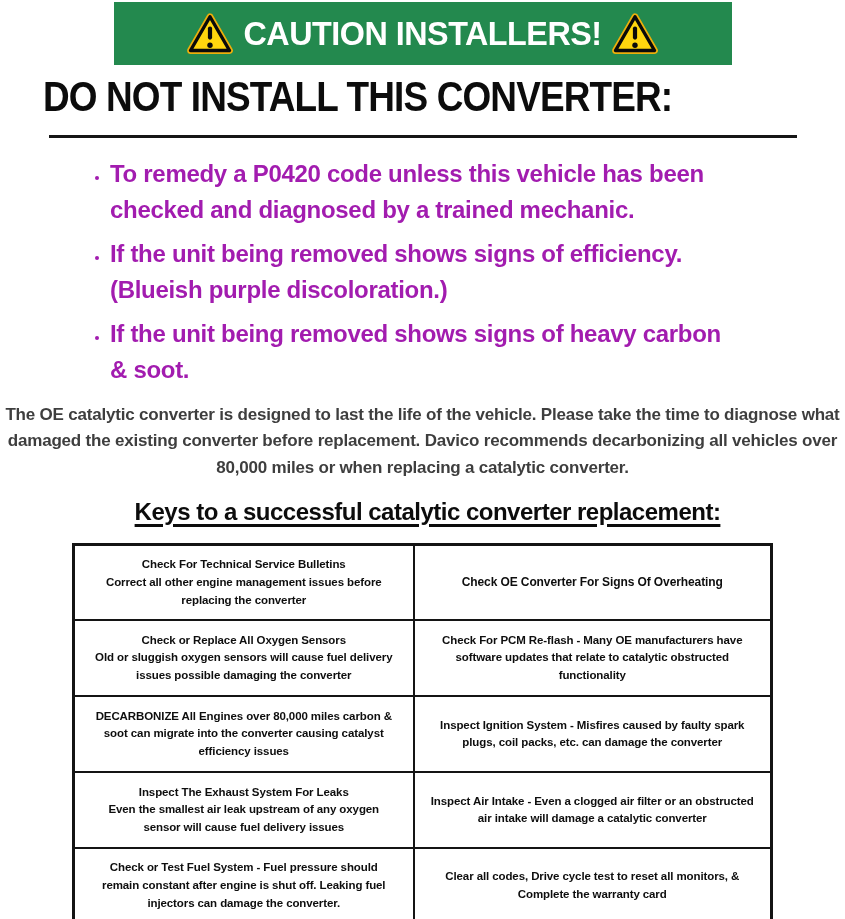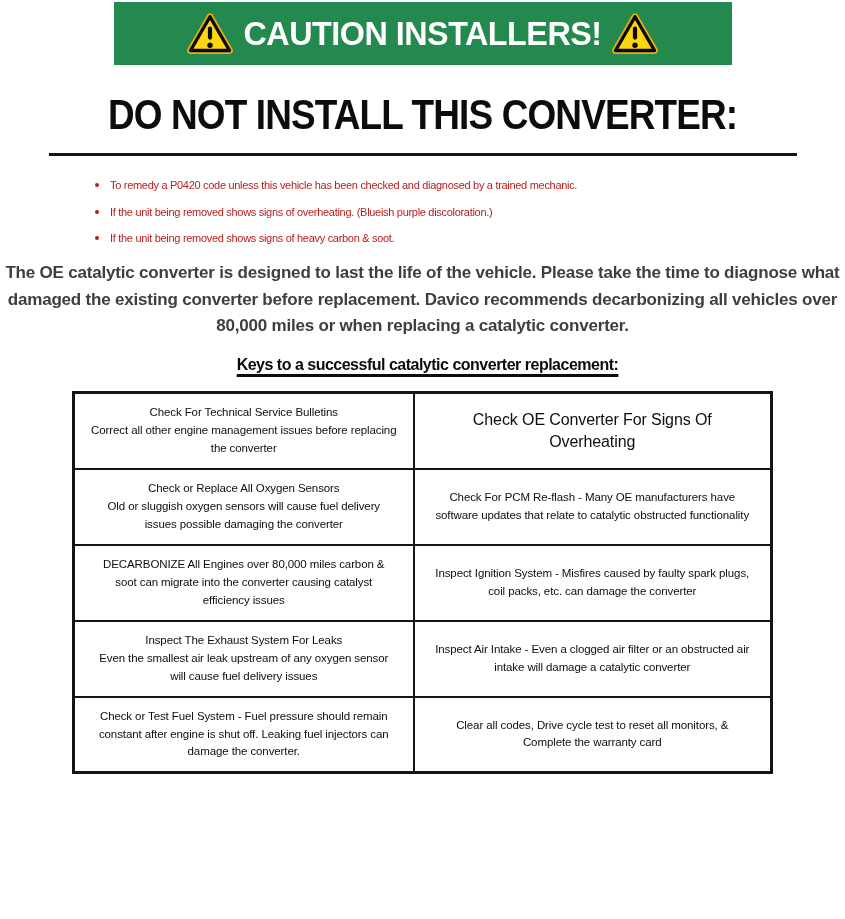--- a/index.html
+++ b/index.html
@@ -25,22 +25,22 @@
     font-weight: bold;
     letter-spacing: -0.5px;
     transform: scaleX(0.95);
     white-space: nowrap;
   }
   .warn-icon { display: inline-flex; }
   .warn-icon svg { display: block; }
 
   
   .headline {
-    margin: 29px 0 0;
-    text-align: center;
+    margin: 11px 0 0;
+    text-align: left;
     line-height: 1;
   }
   .headline .headline-inner {
     display: inline-block;
     font-size: 42px;
     font-weight: bold;
     color: #0c0c0c;
     letter-spacing: -1px;
     transform: scaleX(0.88);
     white-space: nowrap;
@@ -54,23 +54,23 @@
   }
 
   
   .warnings {
     width: 648px;
     margin: 18px 0 0 86px;
     padding: 0 0 0 24px;
     list-style-type: disc;
   }
   .warnings li {
-    font-size: 11px;
-    font-weight: normal;
-    color: #b91c1c;
+    font-size: 24px;
+    font-weight: bold;
+    color: #a21caf;
     line-height: 1.52;
     margin-bottom: 7px;
     letter-spacing: -0.3px;
   }
   .warnings li::marker { font-size: 14px; }
 
   
   .note {
     width: 836px;
     margin: 13px auto 0;
@@ -79,21 +79,21 @@
     font-weight: bold;
     color: #3e3e3e;
     line-height: 1.55;
     letter-spacing: -0.2px;
   }
 
   
   .keys-heading {
     margin: 17px 0 0;
     text-align: center;
-    font-size: 16px;
+    font-size: 24px;
     font-weight: bold;
     color: #0c0c0c;
     letter-spacing: -0.5px;
     text-decoration: underline;
     text-decoration-thickness: 2.5px;
     text-underline-offset: 4px;
     padding-left: 10px;
   }
 
   
@@ -103,28 +103,28 @@
     border-collapse: collapse;
     table-layout: fixed;
     border: 3px solid #141414;
   }
   .keys-table td {
     border: 2.5px solid #141414;
     height: 76px;
     text-align: center;
     vertical-align: middle;
     font-size: 11.5px;
-    font-weight: normal;
+    font-weight: bold;
     color: #0e0e0e;
     line-height: 1.55;
     padding: 4px 16px;
     white-space: pre-line;
     letter-spacing: -0.1px;
   }
-  .keys-table td.big { font-size: 16px; line-height: 1.4; }
+  .keys-table td.big { font-size: 12px; line-height: 1.4; }
   .col-left  { width: 340px; }
   .col-right { width: 358px; }
 </style>
 </head>
 <body>
 
 <div class="page">
 
   <header class="banner">
     <span class="warn-icon">
@@ -147,21 +147,21 @@
   </header>
 
   <h1 class="headline">
     <span class="headline-inner">DO NOT INSTALL THIS CONVERTER:</span>
   </h1>
 
   <hr class="divider">
 
   <ul class="warnings">
     <li>To remedy a P0420 code unless this vehicle has been checked and diagnosed by a trained mechanic.</li>
-    <li>If the unit being removed shows signs of overheating. (Blueish purple discoloration.)</li>
+    <li>If the unit being removed shows signs of efficiency. (Blueish purple discoloration.)</li>
     <li>If the unit being removed shows signs of heavy carbon &amp; soot.</li>
   </ul>
 
   <p class="note">The OE catalytic converter is designed to last the life of the vehicle. Please take the time to diagnose what damaged the existing converter before replacement. Davico recommends decarbonizing all vehicles over 80,000 miles or when replacing a catalytic converter.</p>
 
   <h2 class="keys-heading">Keys to a successful catalytic converter replacement:</h2>
 
   <table class="keys-table">
     <colgroup>
         <col class="col-left">

